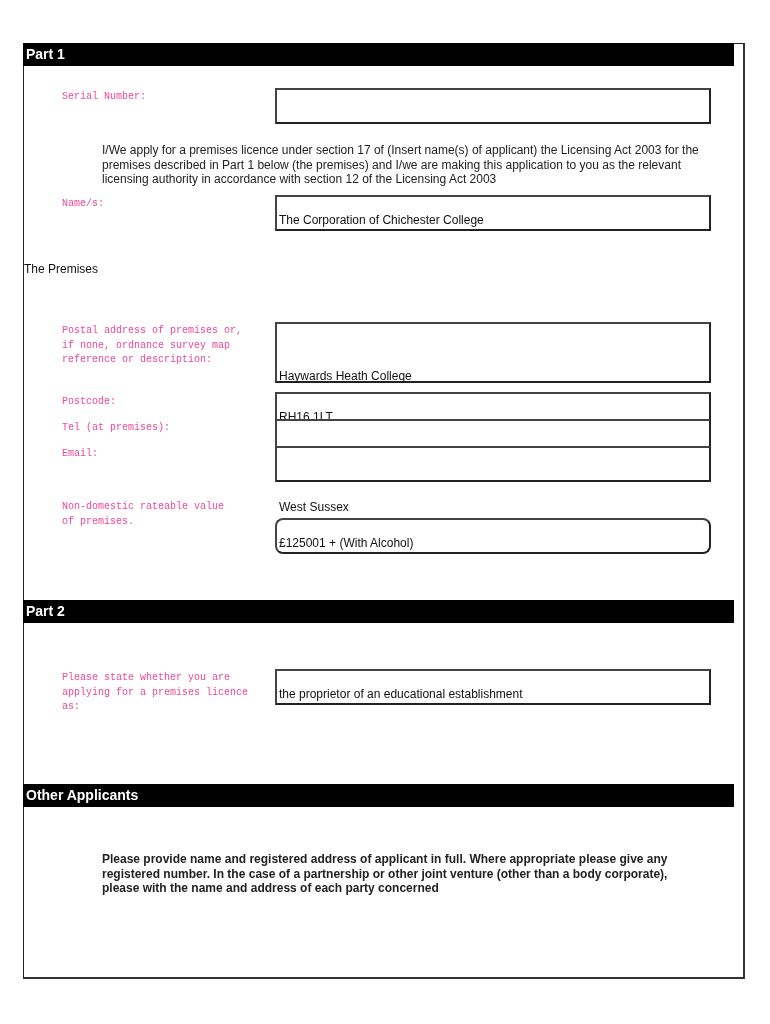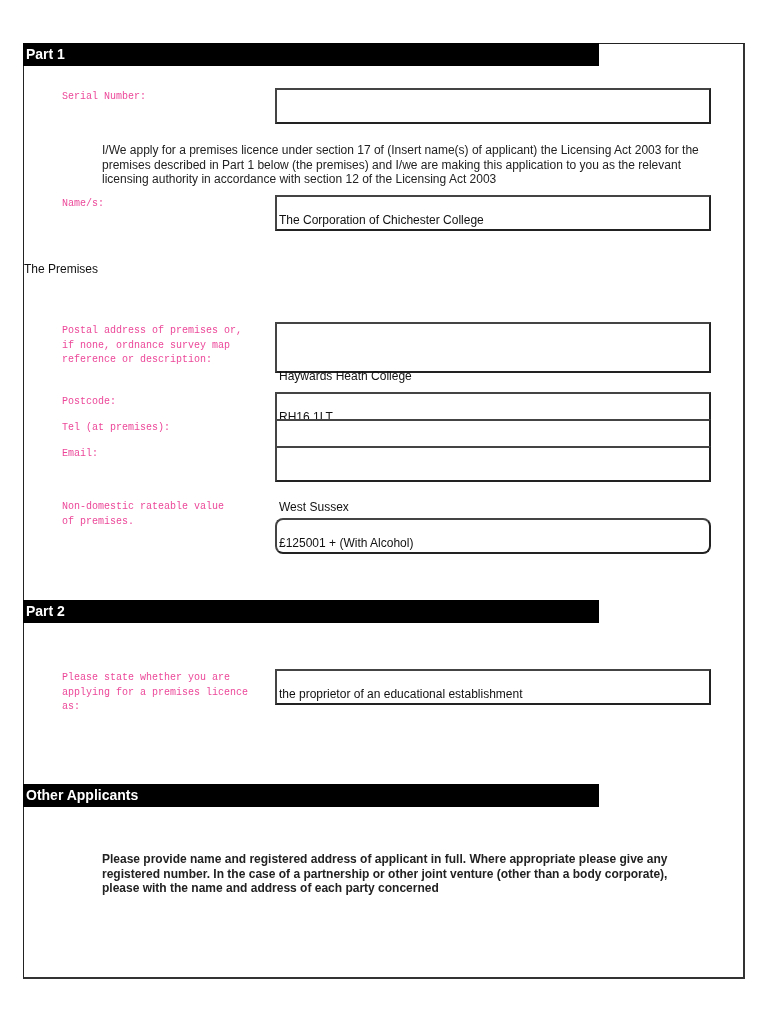--- a/index.html
+++ b/index.html
@@ -1,20 +1,20 @@
 <!DOCTYPE html>
 <html><head>
 <meta charset="utf-8">
 <style>
   html, body { margin: 0; padding: 0; background: #ffffff; }
   body { width: 770px; height: 1024px; position: relative; overflow: hidden;
          font-family: "Liberation Sans", sans-serif; color: #111; }
   .frame { position: absolute; left: 23px; top: 43px; width: 722px; height: 936px;
            border: 1px solid #222; border-bottom: 2px solid #333; border-right: 2px solid #333; box-sizing: border-box; }
-  .bar { position: absolute; left: 23px; width: 576px; height: 23px; background: #000; color: #fff;
+  .bar { position: absolute; left: 23px; width: 711px; height: 23px; background: #000; color: #fff;
          font-weight: bold; font-size: 14px; line-height: 23px; padding-left: 3px; box-sizing: border-box; }
   .lbl { position: absolute; font-size: 10px; line-height: 14.5px; color: #ec4899; font-family: Liberation Mono, monospace; }
   .box { position: absolute; left: 275px; width: 436px; border: 2px solid #222; border-top-color: #444; border-left-color: #444;
          box-sizing: border-box; font-size: 12px; line-height: 14px; padding: 16px 2px; background: #fff; color: #111; white-space: pre; }
   .para { position: absolute; left: 62px; width: 650px; font-size: 12px; line-height: 14.5px; color: #222; margin-left: 40px; }
   .bold { font-weight: bold; }
   .subhead { position: absolute; left: 24px; top: 262px; font-size: 12px; font-weight: normal; }
 </style>
 </head>
 <body>
@@ -35,21 +35,21 @@
 <div class="lbl" style="left:62px; top:197px;">Name/s:</div>
 <div class="box" style="top:195px; height:18px;">The Corporation of Chichester College</div>
 
 <div class="subhead">The Premises</div>
 
 <div class="lbl" style="left:62px; top:324px;">
   <div>Postal address of premises or,</div>
   <div>if none, ordnance survey map</div>
   <div>reference or description:</div>
 </div>
-<div class="box" style="top:322px; height:51px; line-height:14.5px;">
+<div class="box" style="top:322px; height:61px; line-height:14.5px;">
   <div>Haywards Heath College</div>
   <div>Harlands Road</div>
   <div>Haywards Heath</div>
   <div>West Sussex</div>
 </div>
 
 <div class="lbl" style="left:62px; top:395px;">Postcode:</div>
 <div class="box" style="top:392px; height:18px;">RH16 1LT</div>
 
 <div class="lbl" style="left:62px; top:421px;">Tel (at premises):</div>

